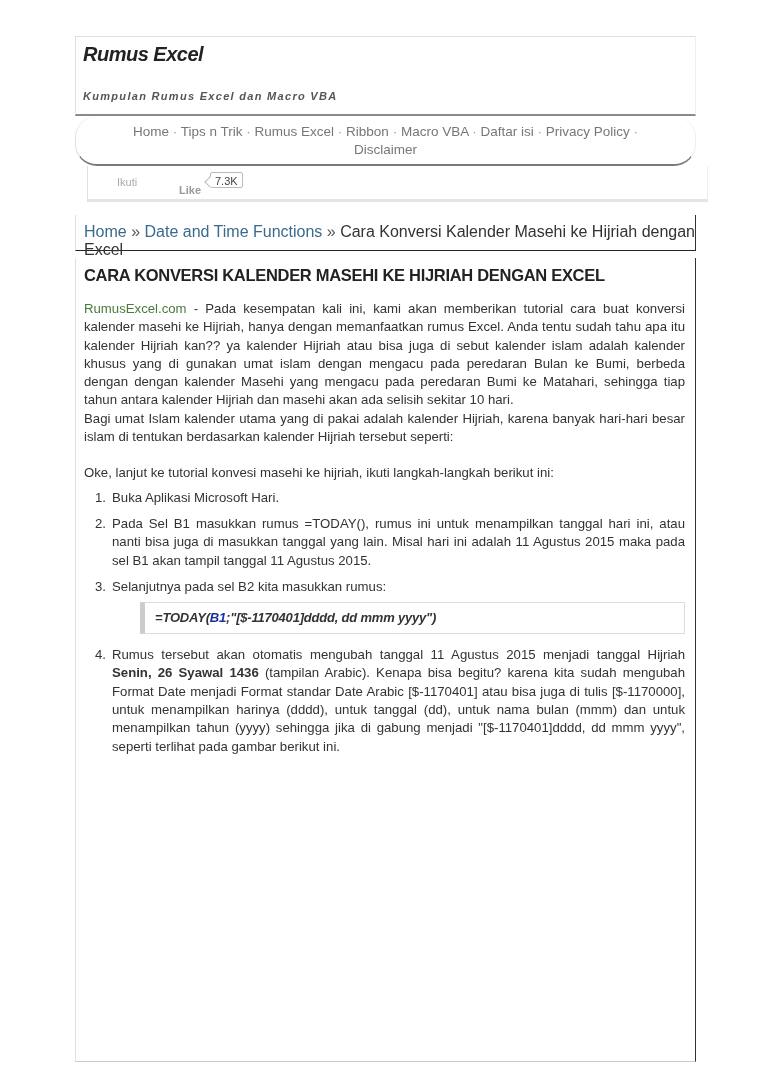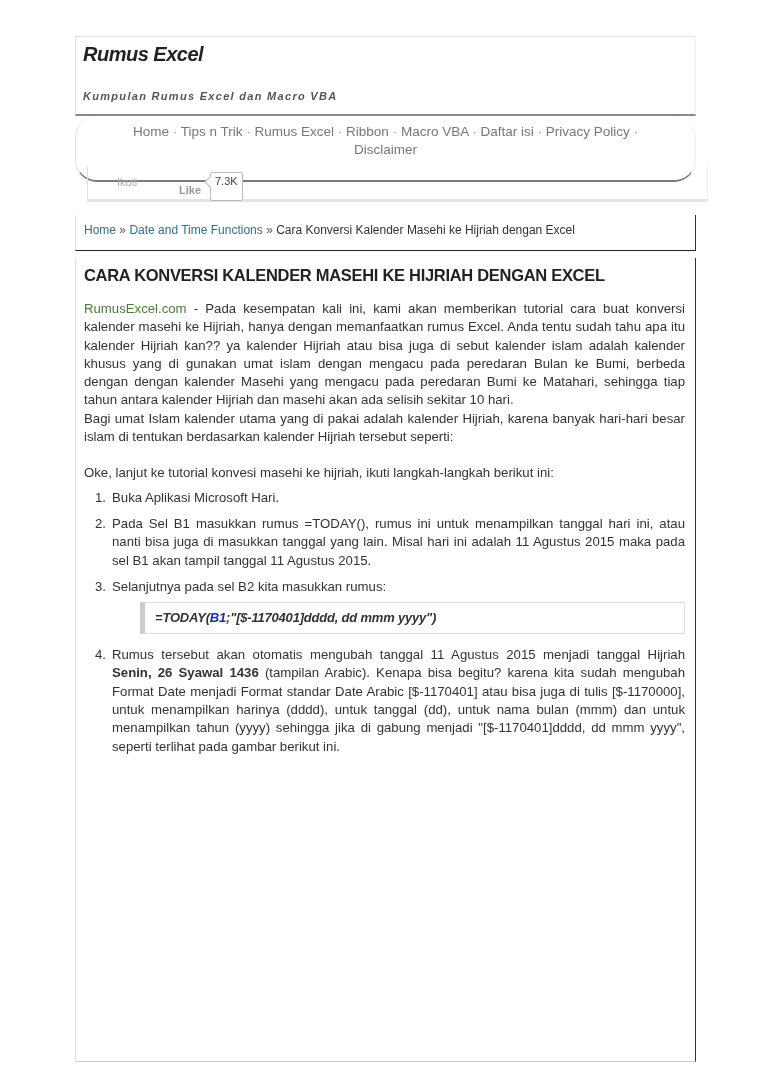--- a/index.html
+++ b/index.html
@@ -20,53 +20,53 @@
     font-size: 20px; color: #222; letter-spacing: -0.5px;
   }
   .site-tagline {
     position: absolute; left: 7px; top: 35px;
     font-family: Liberation Sans, sans-serif; font-weight: bold; font-style: italic;
     font-size: 11px; color: #555; letter-spacing: 1.3px; margin-top: 18px;
   }
 
   
   .nav {
-    position: absolute; left: 0; top: 80px; width: 621px; height: 66px;
+    position: absolute; left: 0; top: 80px; width: 621px; height: 50px;
     border-left: 1px solid #e0e0e0; border-right: 1px solid #eeeeee;
     border-bottom: 2px solid #7a7a7a;
     text-align: center; padding: 7px 30px 0 30px;
     font-size: 13.5px; color: #777; line-height: 18px; border-radius: 22px;
   }
   .nav a { color: #777; text-decoration: none; }
   .nav .sep { color: #999; }
 
   
   .social {
     position: absolute; left: 12px; top: 130px; width: 621px; height: 36px;
     border-left: 1px solid #e0e0e0; border-right: 1px solid #eeeeee;
     border-bottom: 3px solid #e4e4e4;
   }
   .follow { position: absolute; left: 29px; top: 10px; font-size: 11px; color: #aaa; }
   .like { position: absolute; left: 91px; top: 10px; font-size: 11px; color: #999; font-weight: bold; margin-top: 8px; }
   .like-count {
-    position: absolute; left: 122px; top: 6px; height: 29px; padding: 2px 4px;
+    position: absolute; left: 122px; top: 6px; height: 16px; padding: 2px 4px;
     border: 1px solid #bbb; border-radius: 2px; font-size: 11px; color: #444; background: #fff;
   }
   .like-count:before {
     content: ""; position: absolute; left: -5px; top: 5px; width: 7px; height: 7px;
     border-left: 1px solid #bbb; border-bottom: 1px solid #bbb; background: #fff; transform: rotate(45deg);
   }
 
   
   .crumb-box {
     position: absolute; left: 0; top: 179px; width: 621px; height: 36px;
     border-left: 1px solid #e0e0e0; border-right: 1px solid #333;
     border-bottom: 1px solid #222;
   }
-  .breadcrumb { position: absolute; left: 8px; top: 8px; font-size: 12px; color: #333; }
+  .breadcrumb { position: absolute; left: 8px; top: 8px; font-size: 16px; color: #333; }
   .breadcrumb a { color: #3a6a8e; text-decoration: none; }
   .breadcrumb .sep { color: #555; }
 
   
   .article {
     position: absolute; left: 0; top: 222px; width: 621px; height: 804px;
     border-left: 1px solid #e0e0e0; border-right: 1px solid #333;
     border-bottom: 1px solid #ccc;
     padding: 8px 10px 0 8px;
   }

